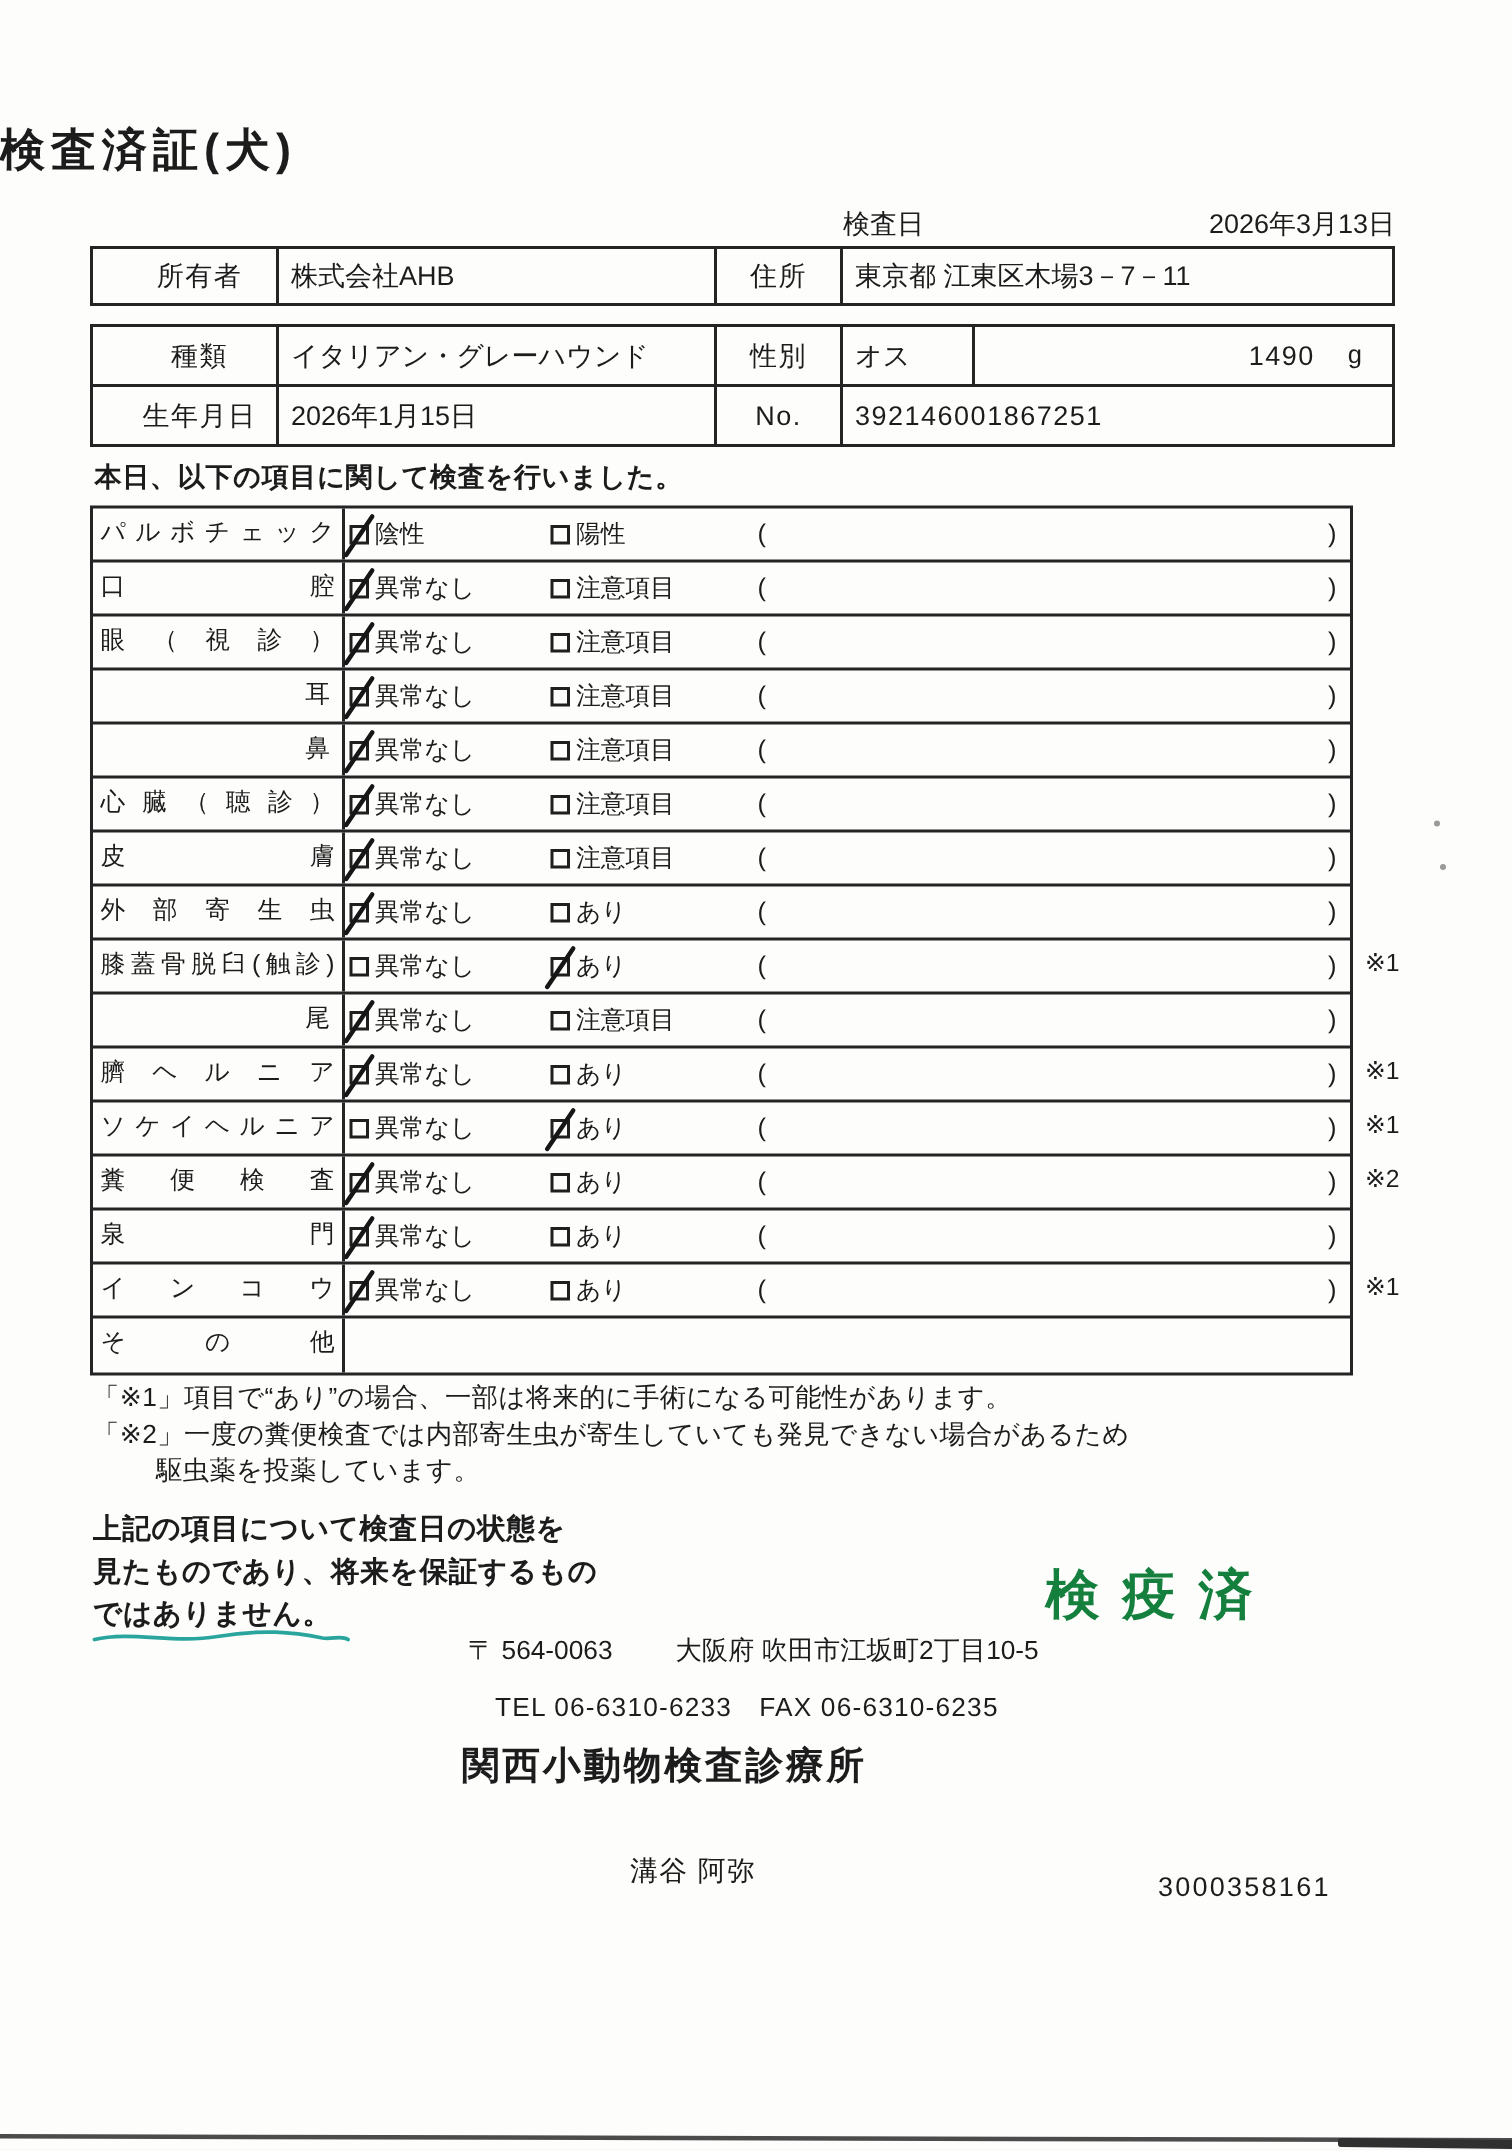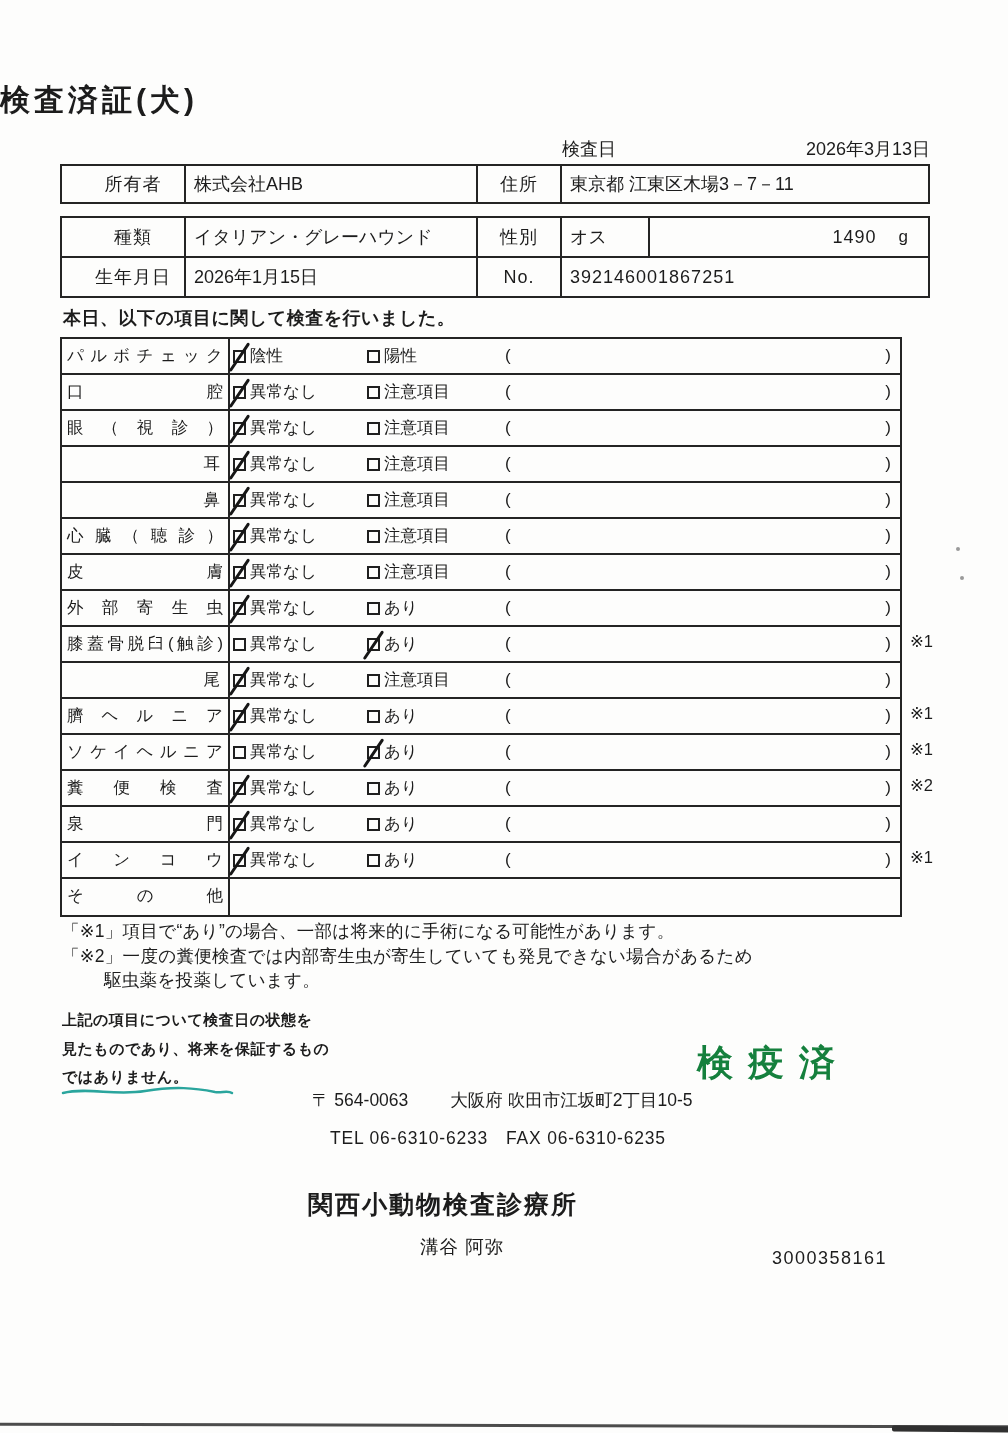--- a/index.html
+++ b/index.html
@@ -62,32 +62,32 @@
   }
   .opt.checked .cbox::after {
     content:""; position:absolute; left:3px; top:-12px; width:2.5px; height:34px;
     background:#161616; transform:rotate(34deg); border-radius:2px;
   }
   .paren { flex:1; display:flex; justify-content:space-between; font-size:17px; padding:0 9px 0 2px; }
   .inote { position:absolute; left:848px; top:5px; font-size:16.5px; white-space:nowrap; }
   
   .notes { position:absolute; top:919px; left:62px; font-size:17.5px; line-height:24.5px; letter-spacing:0.3px; }
   .notes .indent { padding-left:42px; }
-  .statement { position:absolute; top:1006px; left:62px; font-size:15px; font-weight:700; line-height:28.5px; letter-spacing:0.5px; }
+  .statement { position:absolute; top:1006px; left:62px; font-size:19px; font-weight:700; line-height:28.5px; letter-spacing:0.5px; }
   .pen-mark { position:absolute; top:1083px; left:60px; }
   .stamp {
     position:absolute; top:1039px; left:697px;
     font-size:36px; font-weight:600; letter-spacing:15px; color:#15803d; white-space:nowrap;
   }
   
   .postal-line { position:absolute; top:1088px; left:312px; font-size:17.5px; white-space:nowrap; }
   .postal-line .gap { display:inline-block; width:42px; }
   .tel-line { position:absolute; top:1128px; left:330px; font-size:17.5px; letter-spacing:0.8px; white-space:nowrap; }
   .tel-line .gap2 { display:inline-block; width:18px; }
-  .clinic { position:absolute; top:1188px; left:308px; font-size:25px; font-weight:600; letter-spacing:2px;font-family:Liberation Serif, serif; }
+  .clinic { position:absolute; top:1160px; left:308px; font-size:25px; font-weight:600; letter-spacing:2px;font-family:Liberation Serif, serif; }
   .vet { position:absolute; top:1210px; left:420px; font-size:18.5px; letter-spacing:1px;margin-top:24px; }
   .serial { position:absolute; top:1248px; left:772px; font-size:18px; letter-spacing:1.5px; }
   
   .scan-edge { position:absolute; left:-6px; bottom:6px; width:1020px; height:3px; background:#4c4c4c; transform:rotate(0.15deg); }
   .scan-corner { position:absolute; right:-4px; bottom:1px; width:120px; height:6px; background:#303030; transform:rotate(0.6deg); border-radius:2px; }
   .speck { position:absolute; width:4px; height:4px; background:#9a9a9a; border-radius:50%; }
   .speck.s1 { left:956px; top:547px; }
   .speck.s2 { left:960px; top:576px; }
 </style>
 </head>

